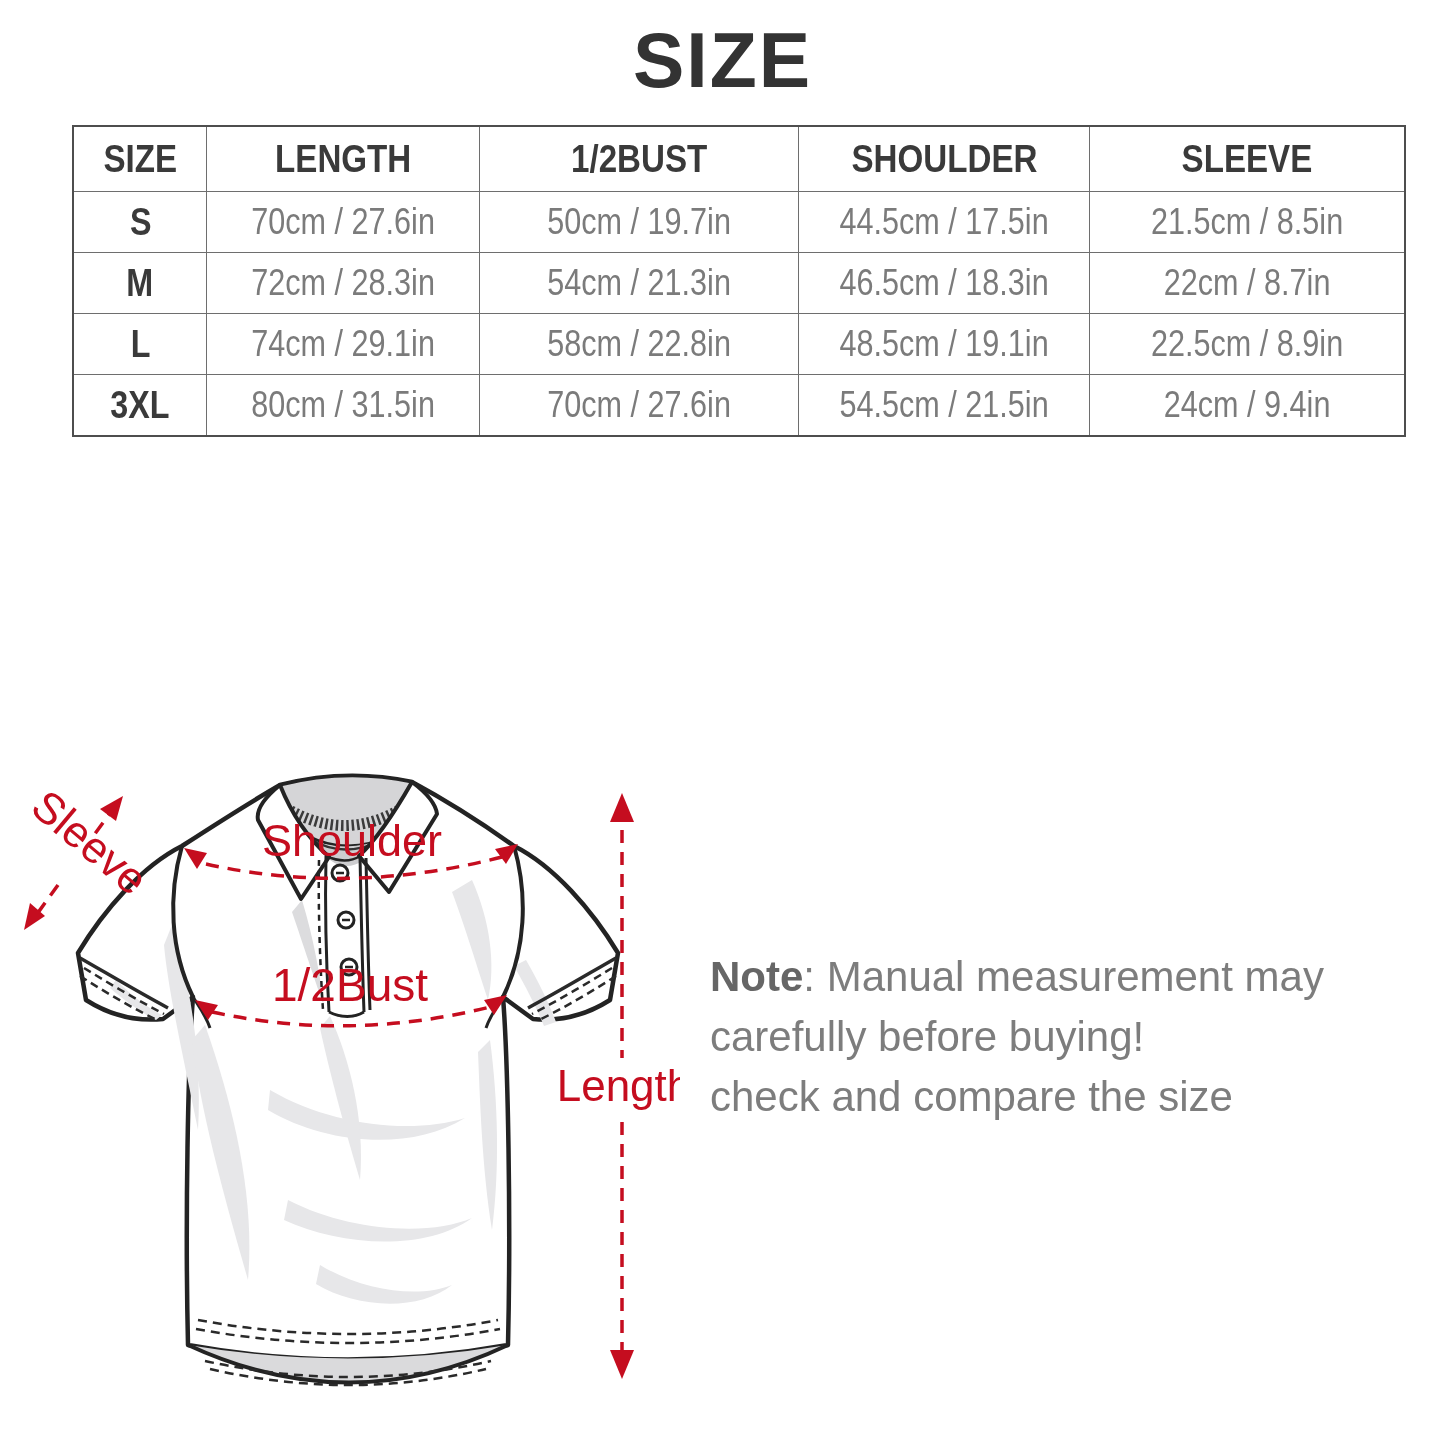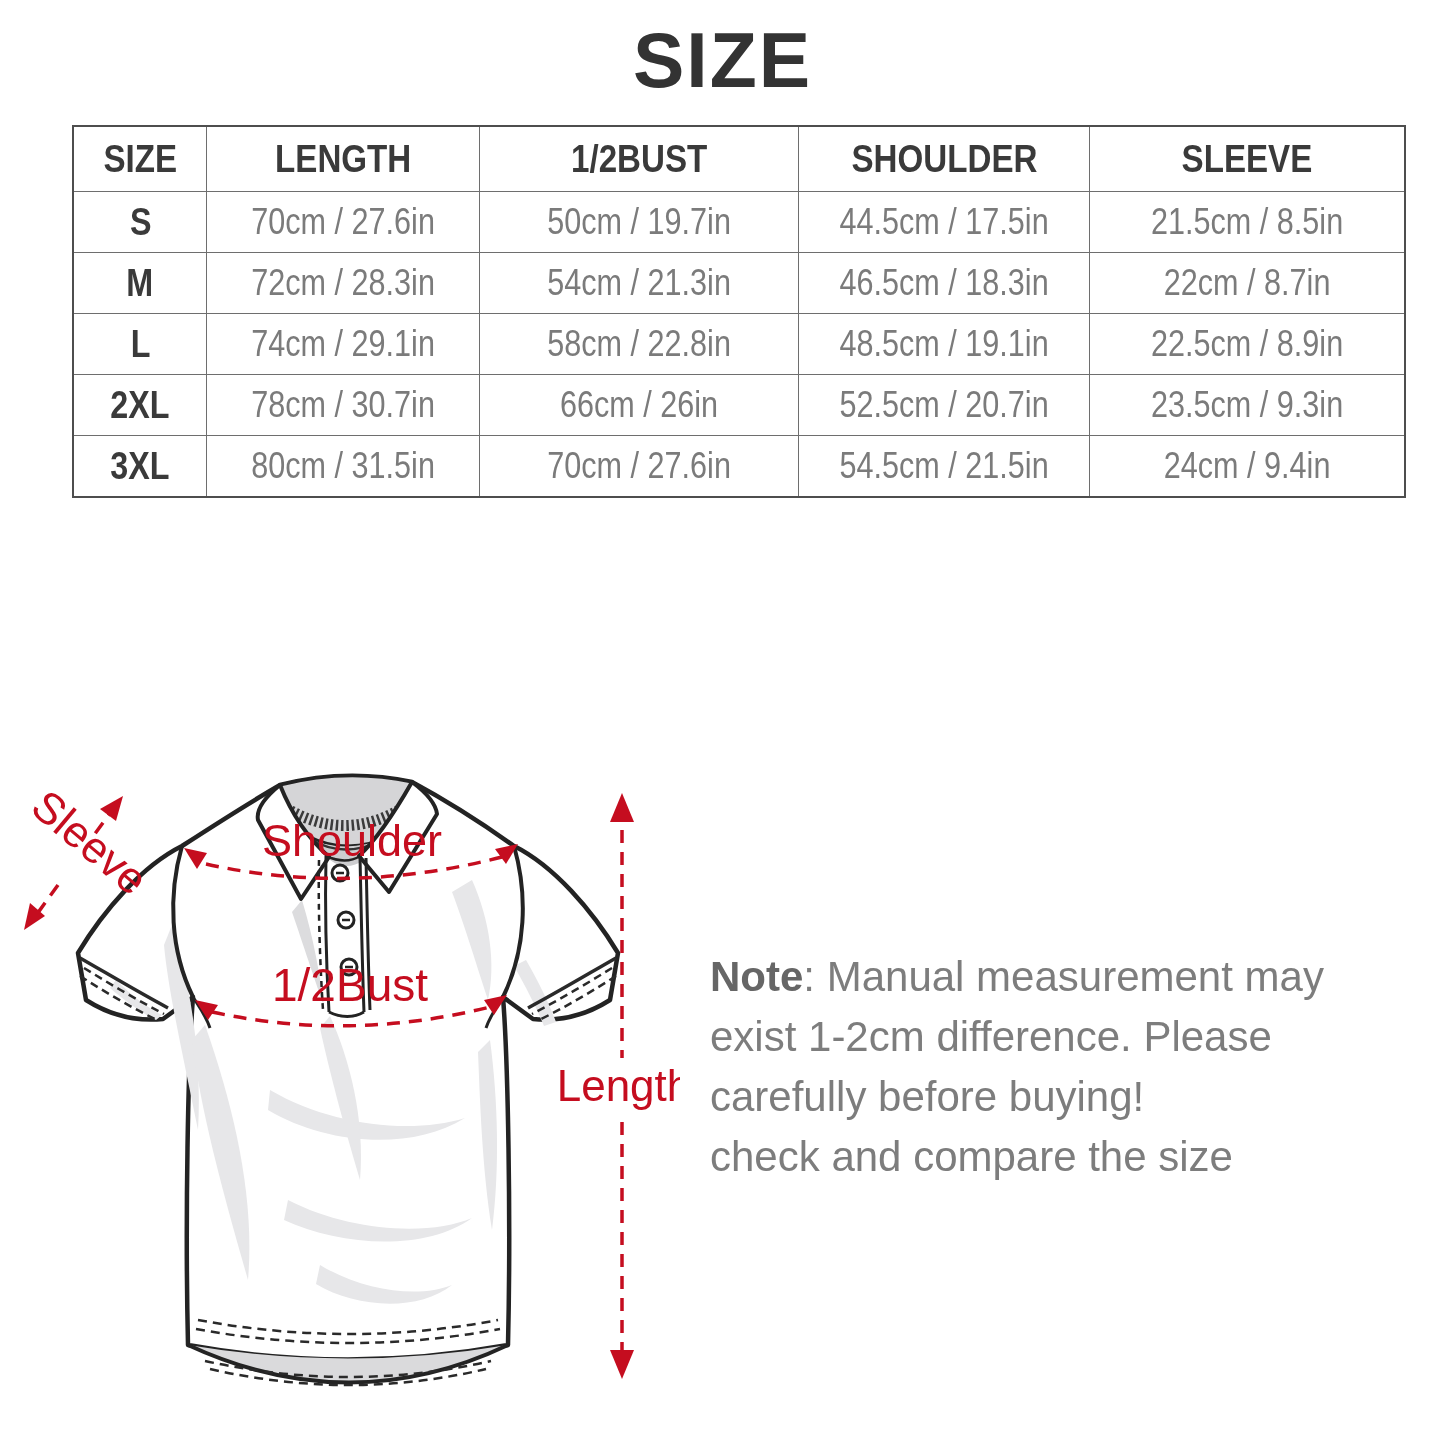--- a/index.html
+++ b/index.html
@@ -67,27 +67,20 @@
     <td><span class="cnd val">54cm / 21.3in</span></td>
     <td><span class="cnd val">46.5cm / 18.3in</span></td>
     <td><span class="cnd val">22cm / 8.7in</span></td>
   </tr>
   <tr>
     <td><span class="cnd sz">L</span></td>
     <td><span class="cnd val">74cm / 29.1in</span></td>
     <td><span class="cnd val">58cm / 22.8in</span></td>
     <td><span class="cnd val">48.5cm / 19.1in</span></td>
     <td><span class="cnd val">22.5cm / 8.9in</span></td>
-  </tr>
-  <tr>
-    <td><span class="cnd sz">2XL</span></td>
-    <td><span class="cnd val">78cm / 30.7in</span></td>
-    <td><span class="cnd val">66cm / 26in</span></td>
-    <td><span class="cnd val">52.5cm / 20.7in</span></td>
-    <td><span class="cnd val">23.5cm / 9.3in</span></td>
   </tr>
   <tr>
     <td><span class="cnd sz">3XL</span></td>
     <td><span class="cnd val">80cm / 31.5in</span></td>
     <td><span class="cnd val">70cm / 27.6in</span></td>
     <td><span class="cnd val">54.5cm / 21.5in</span></td>
     <td><span class="cnd val">24cm / 9.4in</span></td>
   </tr>
 </tbody>
   </table>
@@ -185,16 +178,15 @@
   <g fill="#c50d1f" font-family="Liberation Sans, sans-serif" text-anchor="middle">
     <text x="332" y="96" font-size="45">Shoulder</text>
     <text x="330" y="241" font-size="46">1/2Bust</text>
     <text x="604" y="341" font-size="44">Length</text>
     <text transform="translate(60,94) rotate(40)" font-size="44">Sleeve</text>
   </g>
 </svg>
 
 <div class="note">
   <div><b>Note</b><span>: Manual measurement may</span></div>
-  <div>exist 1-2cm difference. Please</div>
   <div>carefully before buying!</div>
   <div>check and compare the size</div>
 </div>
 
 </body></html>

